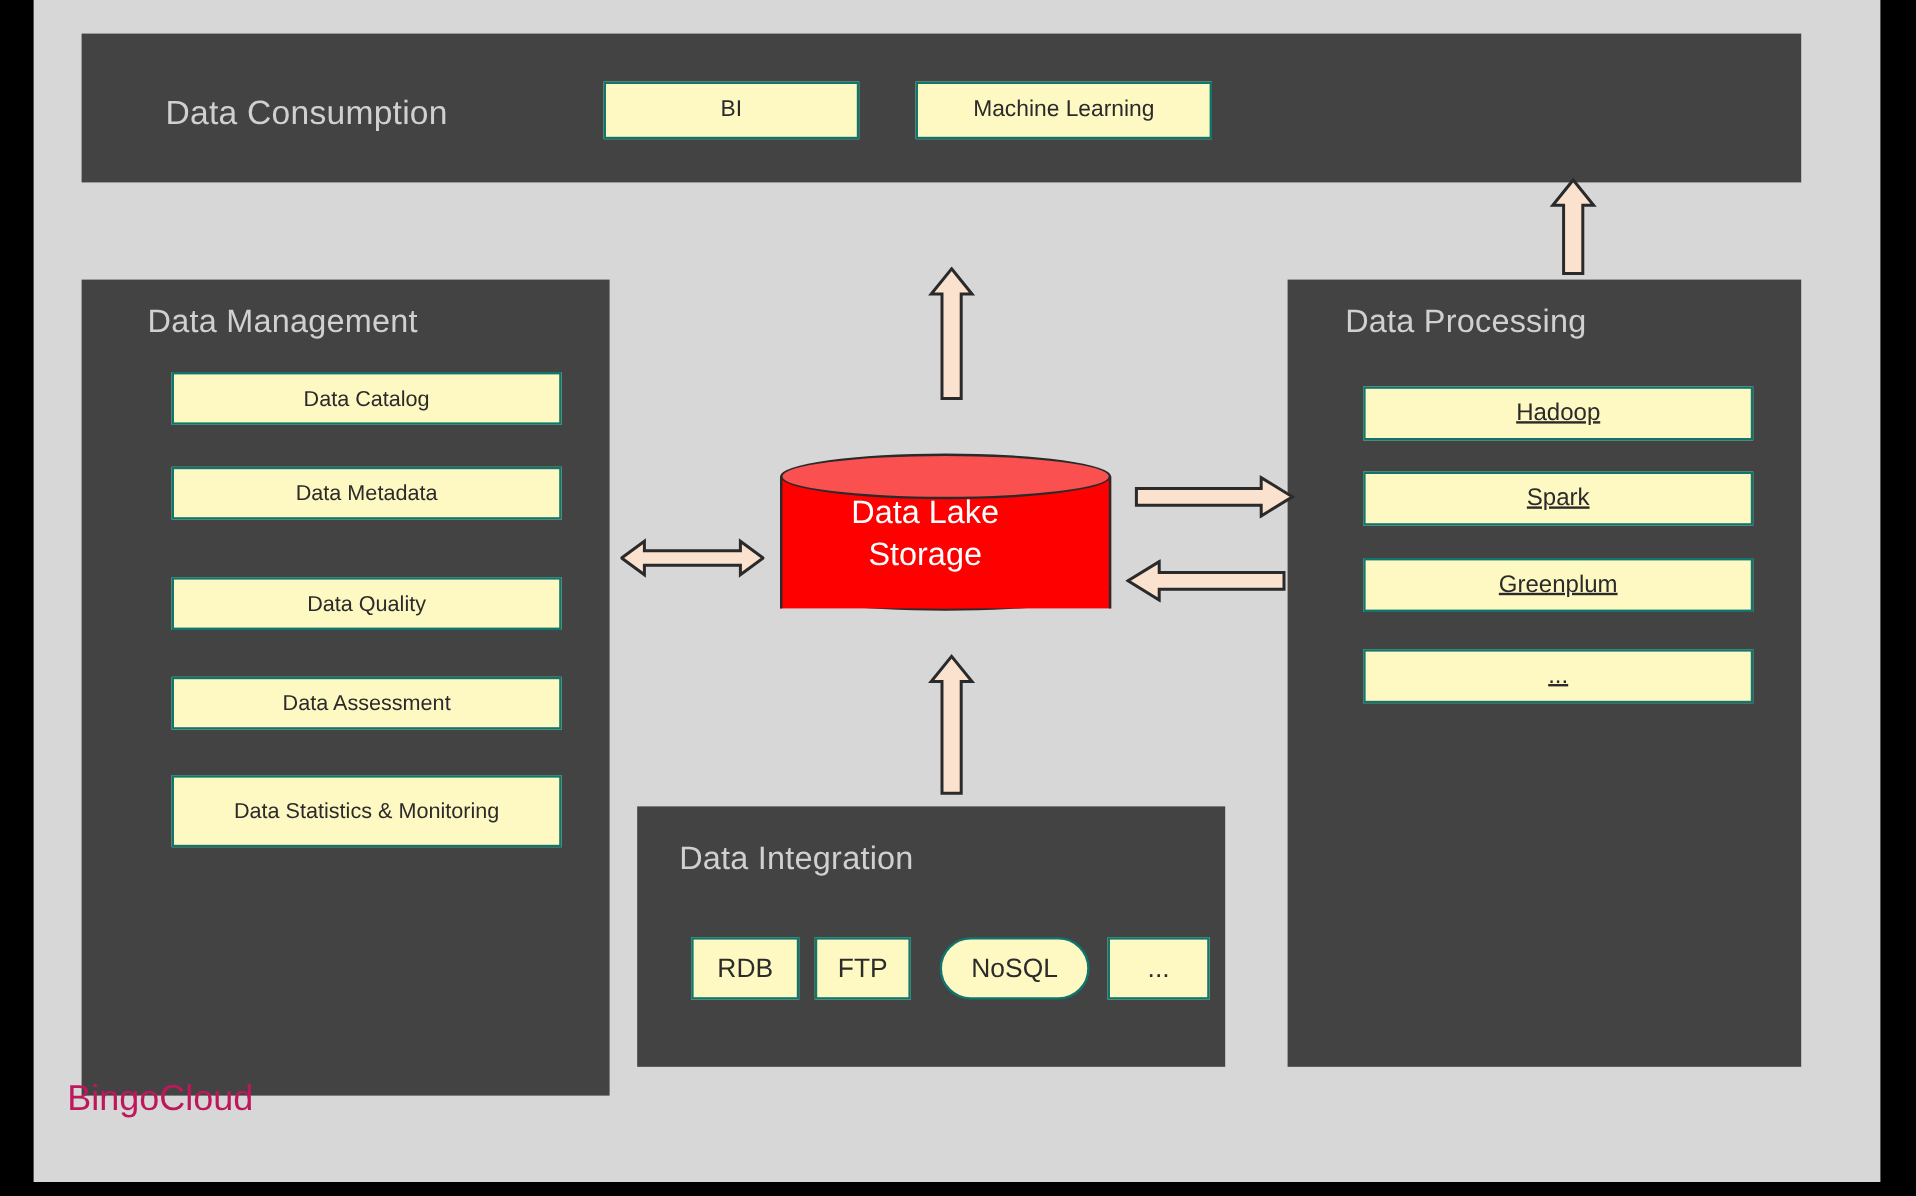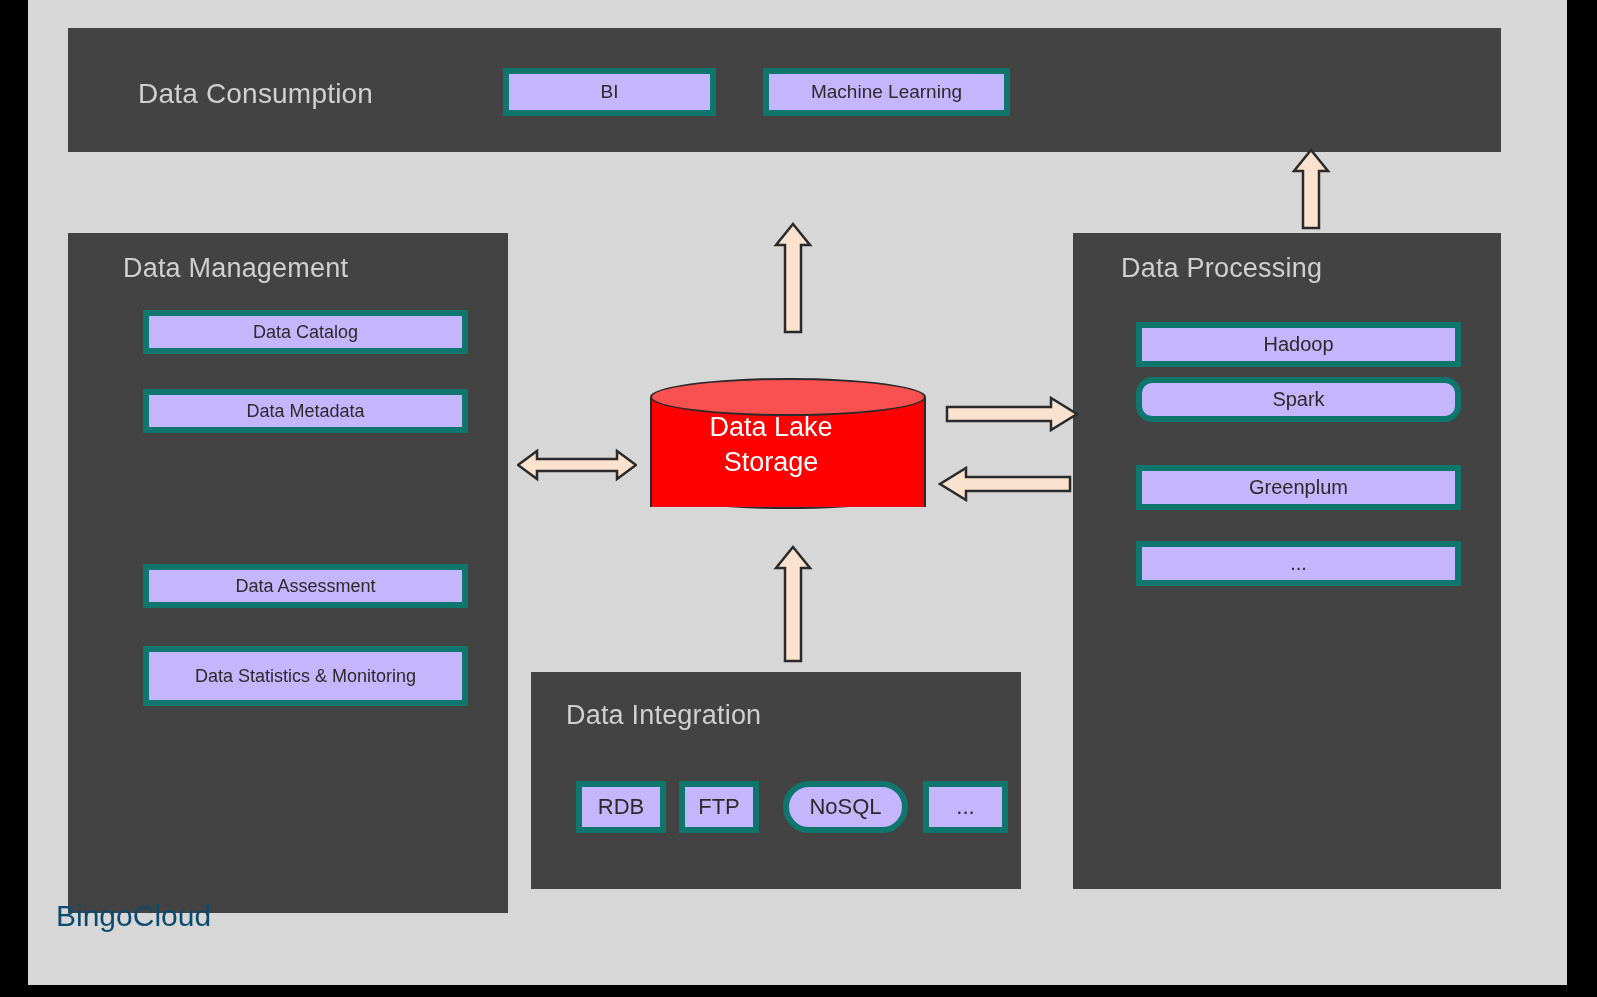--- a/index.html
+++ b/index.html
@@ -32,22 +32,22 @@
   .panel-title {
     position: absolute;
     color: #d0d0d0;
     font-size: 27px;
     letter-spacing: 0.2px;
     white-space: nowrap;
   }
 
   .wbox {
     position: absolute;
-    background: #c4b5fd;
-    border: 6px solid #0f766e;
+    background: #fef9c3;
+    border: 2px solid #0f766e;
     box-sizing: border-box;
     display: flex;
     align-items: center;
     justify-content: center;
     text-align: center;
     color: #2b2b2b;
     line-height: 1.15;
   }
 
   
@@ -62,23 +62,23 @@
   .mg-item { left: 75px; width: 325px; font-size: 18px; }
   #mg-0 { top: 77px;  height: 44px; }
   #mg-1 { top: 156px; height: 44px; }
   #mg-2 { top: 248px; height: 44px; }
   #mg-3 { top: 331px; height: 44px; }
   #mg-4 { top: 413px; height: 60px; font-size: 18px; }
 
   
   #panel-processing { left: 1045px; top: 233px; width: 428px; height: 656px; }
   #title-processing { left: 48px; top: 20px; }
-  .pr-item { left: 63px; width: 325px; height: 45px; font-size: 20px; }
+  .pr-item { left: 63px; width: 325px; height: 45px; font-size: 20px; text-decoration: underline; }
   #pr-0 { top: 89px; }
-  #pr-1 { top: 144px; border-radius: 16px; }
+  #pr-1 { top: 160px; }
   #pr-2 { top: 232px; }
   #pr-3 { top: 308px; }
 
   
   #panel-integration { left: 503px; top: 672px; width: 490px; height: 217px; }
   #title-integration { left: 35px; top: 28px; }
   .in-item { top: 109px; height: 52px; font-size: 22px; }
   #in-0 { left: 45px;  width: 90px; }
   #in-1 { left: 148px; width: 80px; }
   #in-2 { left: 252px; width: 125px; border-radius: 26px; }
@@ -139,39 +139,40 @@
   #arrow-right-in    { left: 910px; top: 466px; width: 134px; height: 36px; }
   #arrow-up-storage  { left: 745px; top: 222px; width: 40px; height: 112px; }
   #arrow-up-ingest   { left: 745px; top: 545px; width: 40px; height: 118px; }
   #arrow-up-consume  { left: 1263px; top: 148px; width: 40px; height: 82px; }
 
   
   #footer-label {
     position: absolute;
     left: 28px;
     top: 899px;
-    color: #0c4a6e;
+    color: #be185d;
     font-size: 30px;
   }
 </style>
 </head>
 <body>
 
 <div id="canvas">
 
   <div class="panel" id="panel-consumption">
     <div class="panel-title" id="title-consumption">Data Consumption</div>
     <div class="wbox" id="box-bi">BI</div>
     <div class="wbox" id="box-ml">Machine Learning</div>
   </div>
 
   <div class="panel" id="panel-management">
     <div class="panel-title" id="title-management">Data Management</div>
     <div class="wbox mg-item" id="mg-0">Data Catalog</div>
     <div class="wbox mg-item" id="mg-1">Data Metadata</div>
+    <div class="wbox mg-item" id="mg-2">Data Quality</div>
     <div class="wbox mg-item" id="mg-3">Data Assessment</div>
     <div class="wbox mg-item" id="mg-4">Data Statistics &amp; Monitoring</div>
   </div>
 
   <div class="panel" id="panel-processing">
     <div class="panel-title" id="title-processing">Data Processing</div>
     <div class="wbox pr-item" id="pr-0">Hadoop</div>
     <div class="wbox pr-item" id="pr-1">Spark</div>
     <div class="wbox pr-item" id="pr-2">Greenplum</div>
     <div class="wbox pr-item" id="pr-3">...</div>

